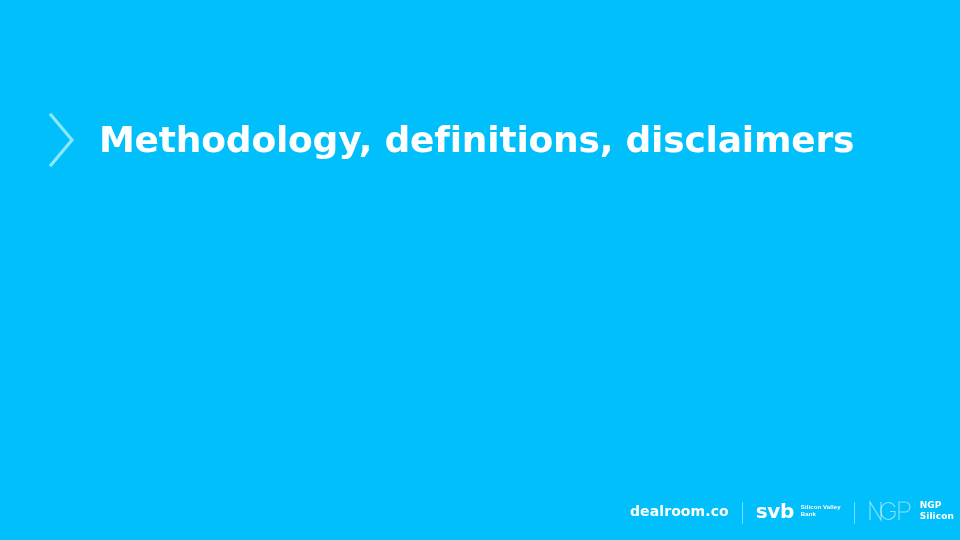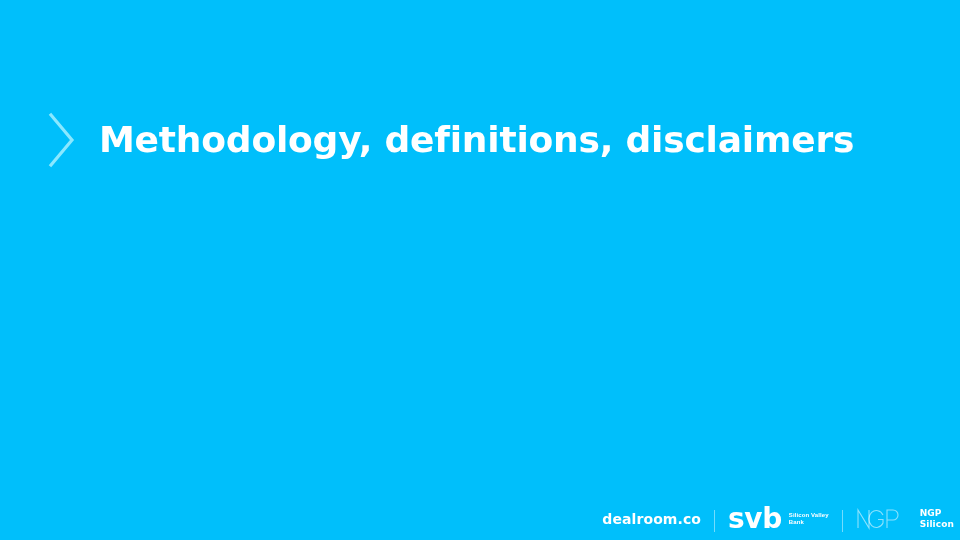--- a/index.html
+++ b/index.html
@@ -93,21 +93,21 @@
     font-weight: 700;
     font-family: "DejaVu Sans", "Liberation Sans", sans-serif;
     letter-spacing: 1px;
     white-space: nowrap;
   }
 
   
   .partners {
     position: absolute;
     right: 6px;
-    bottom: 8px;
+    bottom: 16px;
     display: flex;
     align-items: flex-end;
     height: 26px;
   }
 
   .partner {
     display: flex;
     align-items: center;
     height: 26px;
   }
@@ -124,21 +124,21 @@
     font-size: 14px;
     font-weight: 700;
     color: #ffffff;
     letter-spacing: 0.1px;
     line-height: 1;
     font-family: "DejaVu Sans", "Liberation Sans", sans-serif;
     white-space: nowrap;
   }
 
   .svb-text {
-    font-size: 28px;
+    font-size: 20px;
     font-weight: 700;
     color: #ffffff;
     letter-spacing: -0.4px;
     line-height: 1;
     font-family: "DejaVu Sans", "Liberation Sans", sans-serif;
     white-space: nowrap;
   }
   .svb-sub {
     margin-left: 7px;
     display: flex;
@@ -153,21 +153,21 @@
     font-family: "Liberation Sans", sans-serif;
   }
 
   .ngp-mark {
     width: 44px;
     height: 22px;
     display: block;
     flex: 0 0 auto;
   }
   .ngp-sub {
-    margin-left: 20px;
+    margin-left: 8px;
     display: flex;
     flex-direction: column;
     justify-content: center;
     color: #ffffff;
     font-size: 9px;
     font-weight: 700;
     line-height: 1.2;
     letter-spacing: 0.1px;
     white-space: nowrap;
     font-family: "DejaVu Sans", "Liberation Sans", sans-serif;

